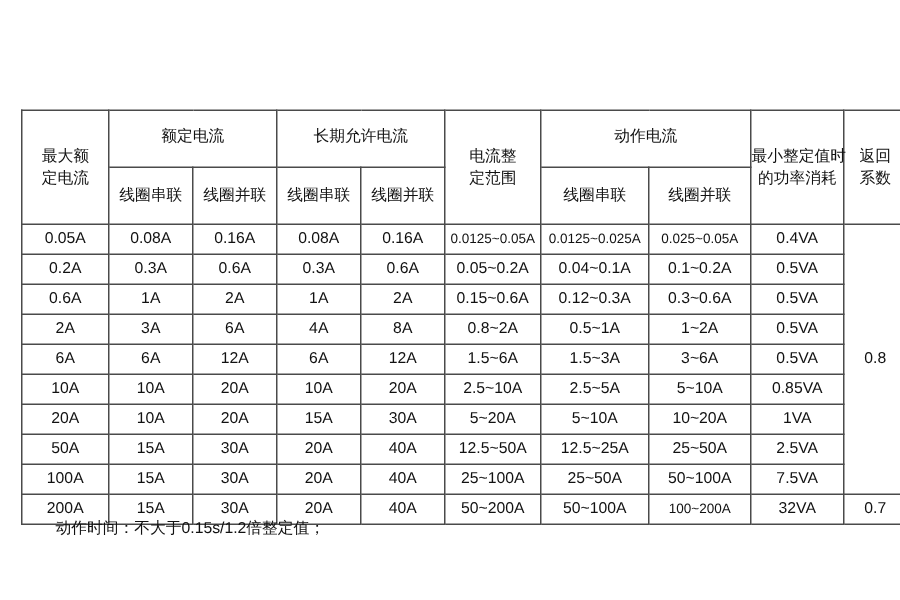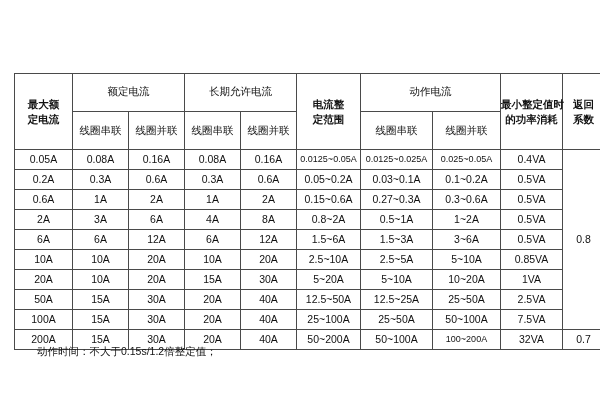--- a/index.html
+++ b/index.html
@@ -40,21 +40,20 @@
     font-weight: normal;
     white-space: nowrap;
   }
   table.spec thead td {
     height: 37px;
     font-size: 10.5px;
   }
   .hdr-two {
     display: block;
     line-height: 1.35;
-    font-weight: bold;
   }
   .grp-head {
     border-bottom: 1px solid #4a4a4a !important;
     font-family: Liberation Serif, serif;
   }
   .sub {
     font-size: 10.5px;
   }
   .small-cell {
     font-size: 9.5px;
@@ -145,32 +144,32 @@
           <td>0.4VA</td>
           <td rowspan="9">0.8</td>
         </tr>
         <tr>
           <td>0.2A</td>
           <td>0.3A</td>
           <td>0.6A</td>
           <td>0.3A</td>
           <td>0.6A</td>
           <td>0.05~0.2A</td>
-          <td>0.03~0.1A</td>
+          <td>0.04~0.1A</td>
           <td>0.1~0.2A</td>
           <td>0.5VA</td>
         </tr>
         <tr>
           <td>0.6A</td>
           <td>1A</td>
           <td>2A</td>
           <td>1A</td>
           <td>2A</td>
           <td>0.15~0.6A</td>
-          <td>0.27~0.3A</td>
+          <td>0.12~0.3A</td>
           <td>0.3~0.6A</td>
           <td>0.5VA</td>
         </tr>
         <tr>
           <td>2A</td>
           <td>3A</td>
           <td>6A</td>
           <td>4A</td>
           <td>8A</td>
           <td>0.8~2A</td>

